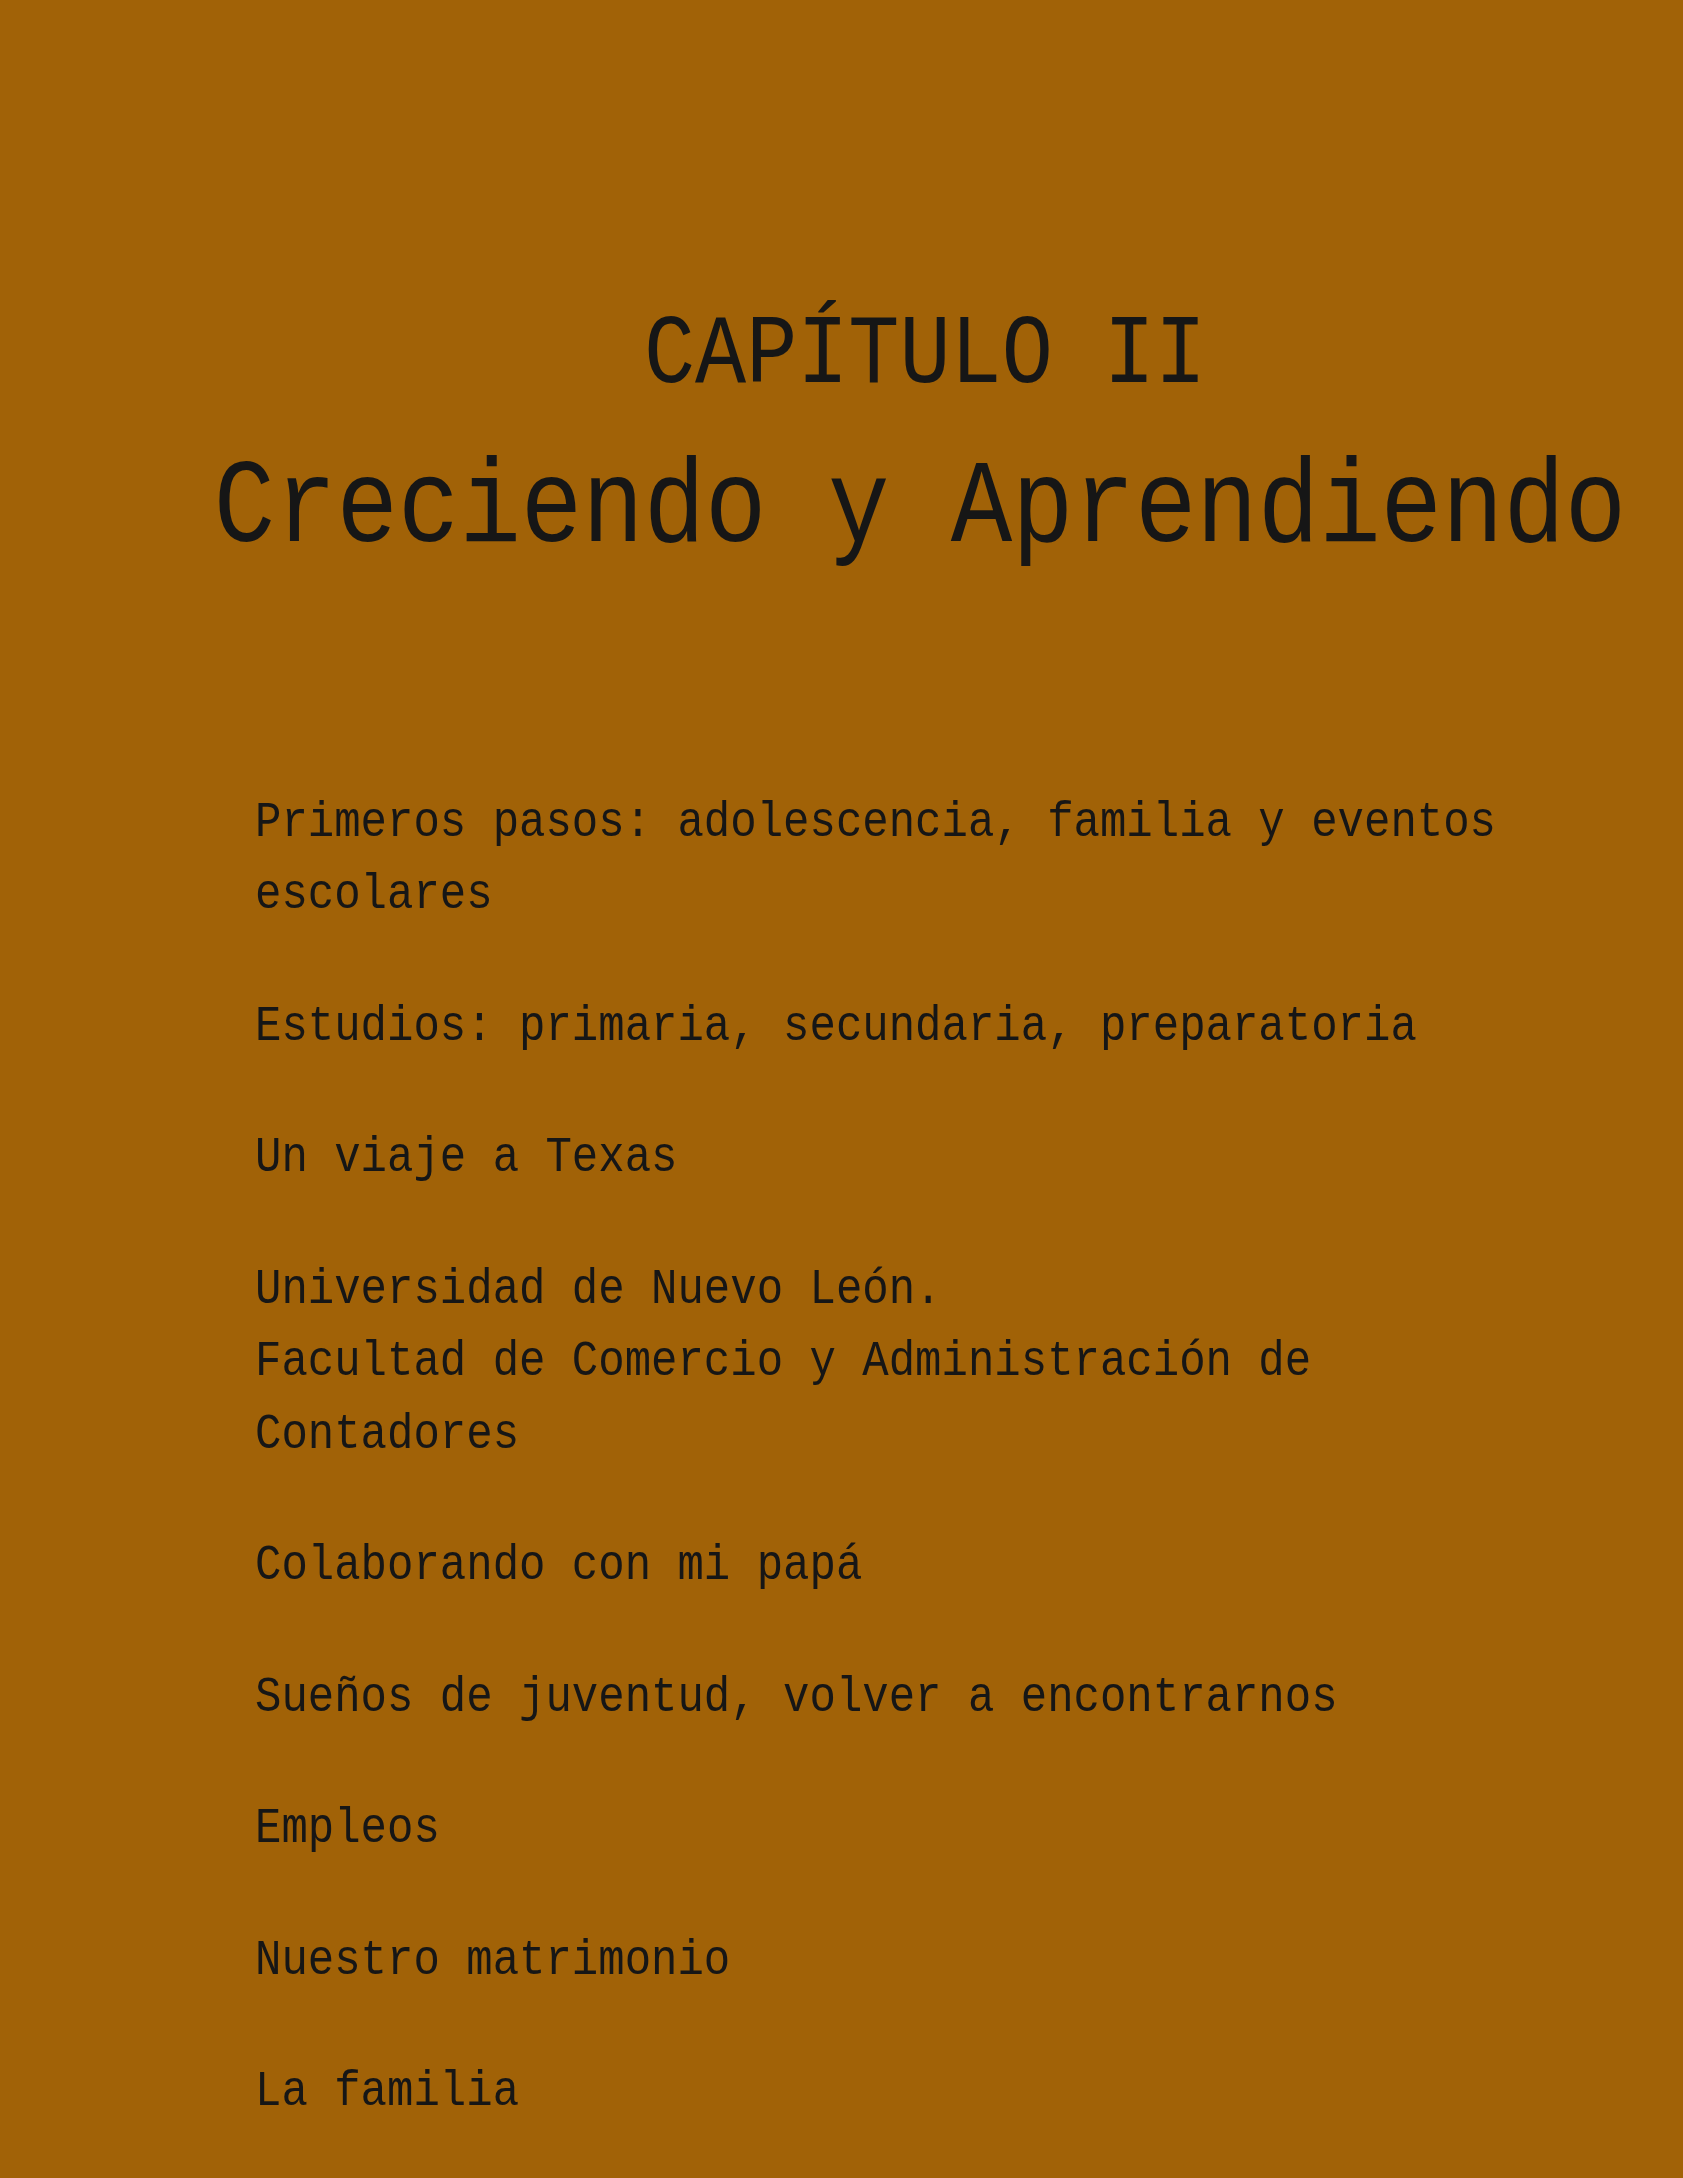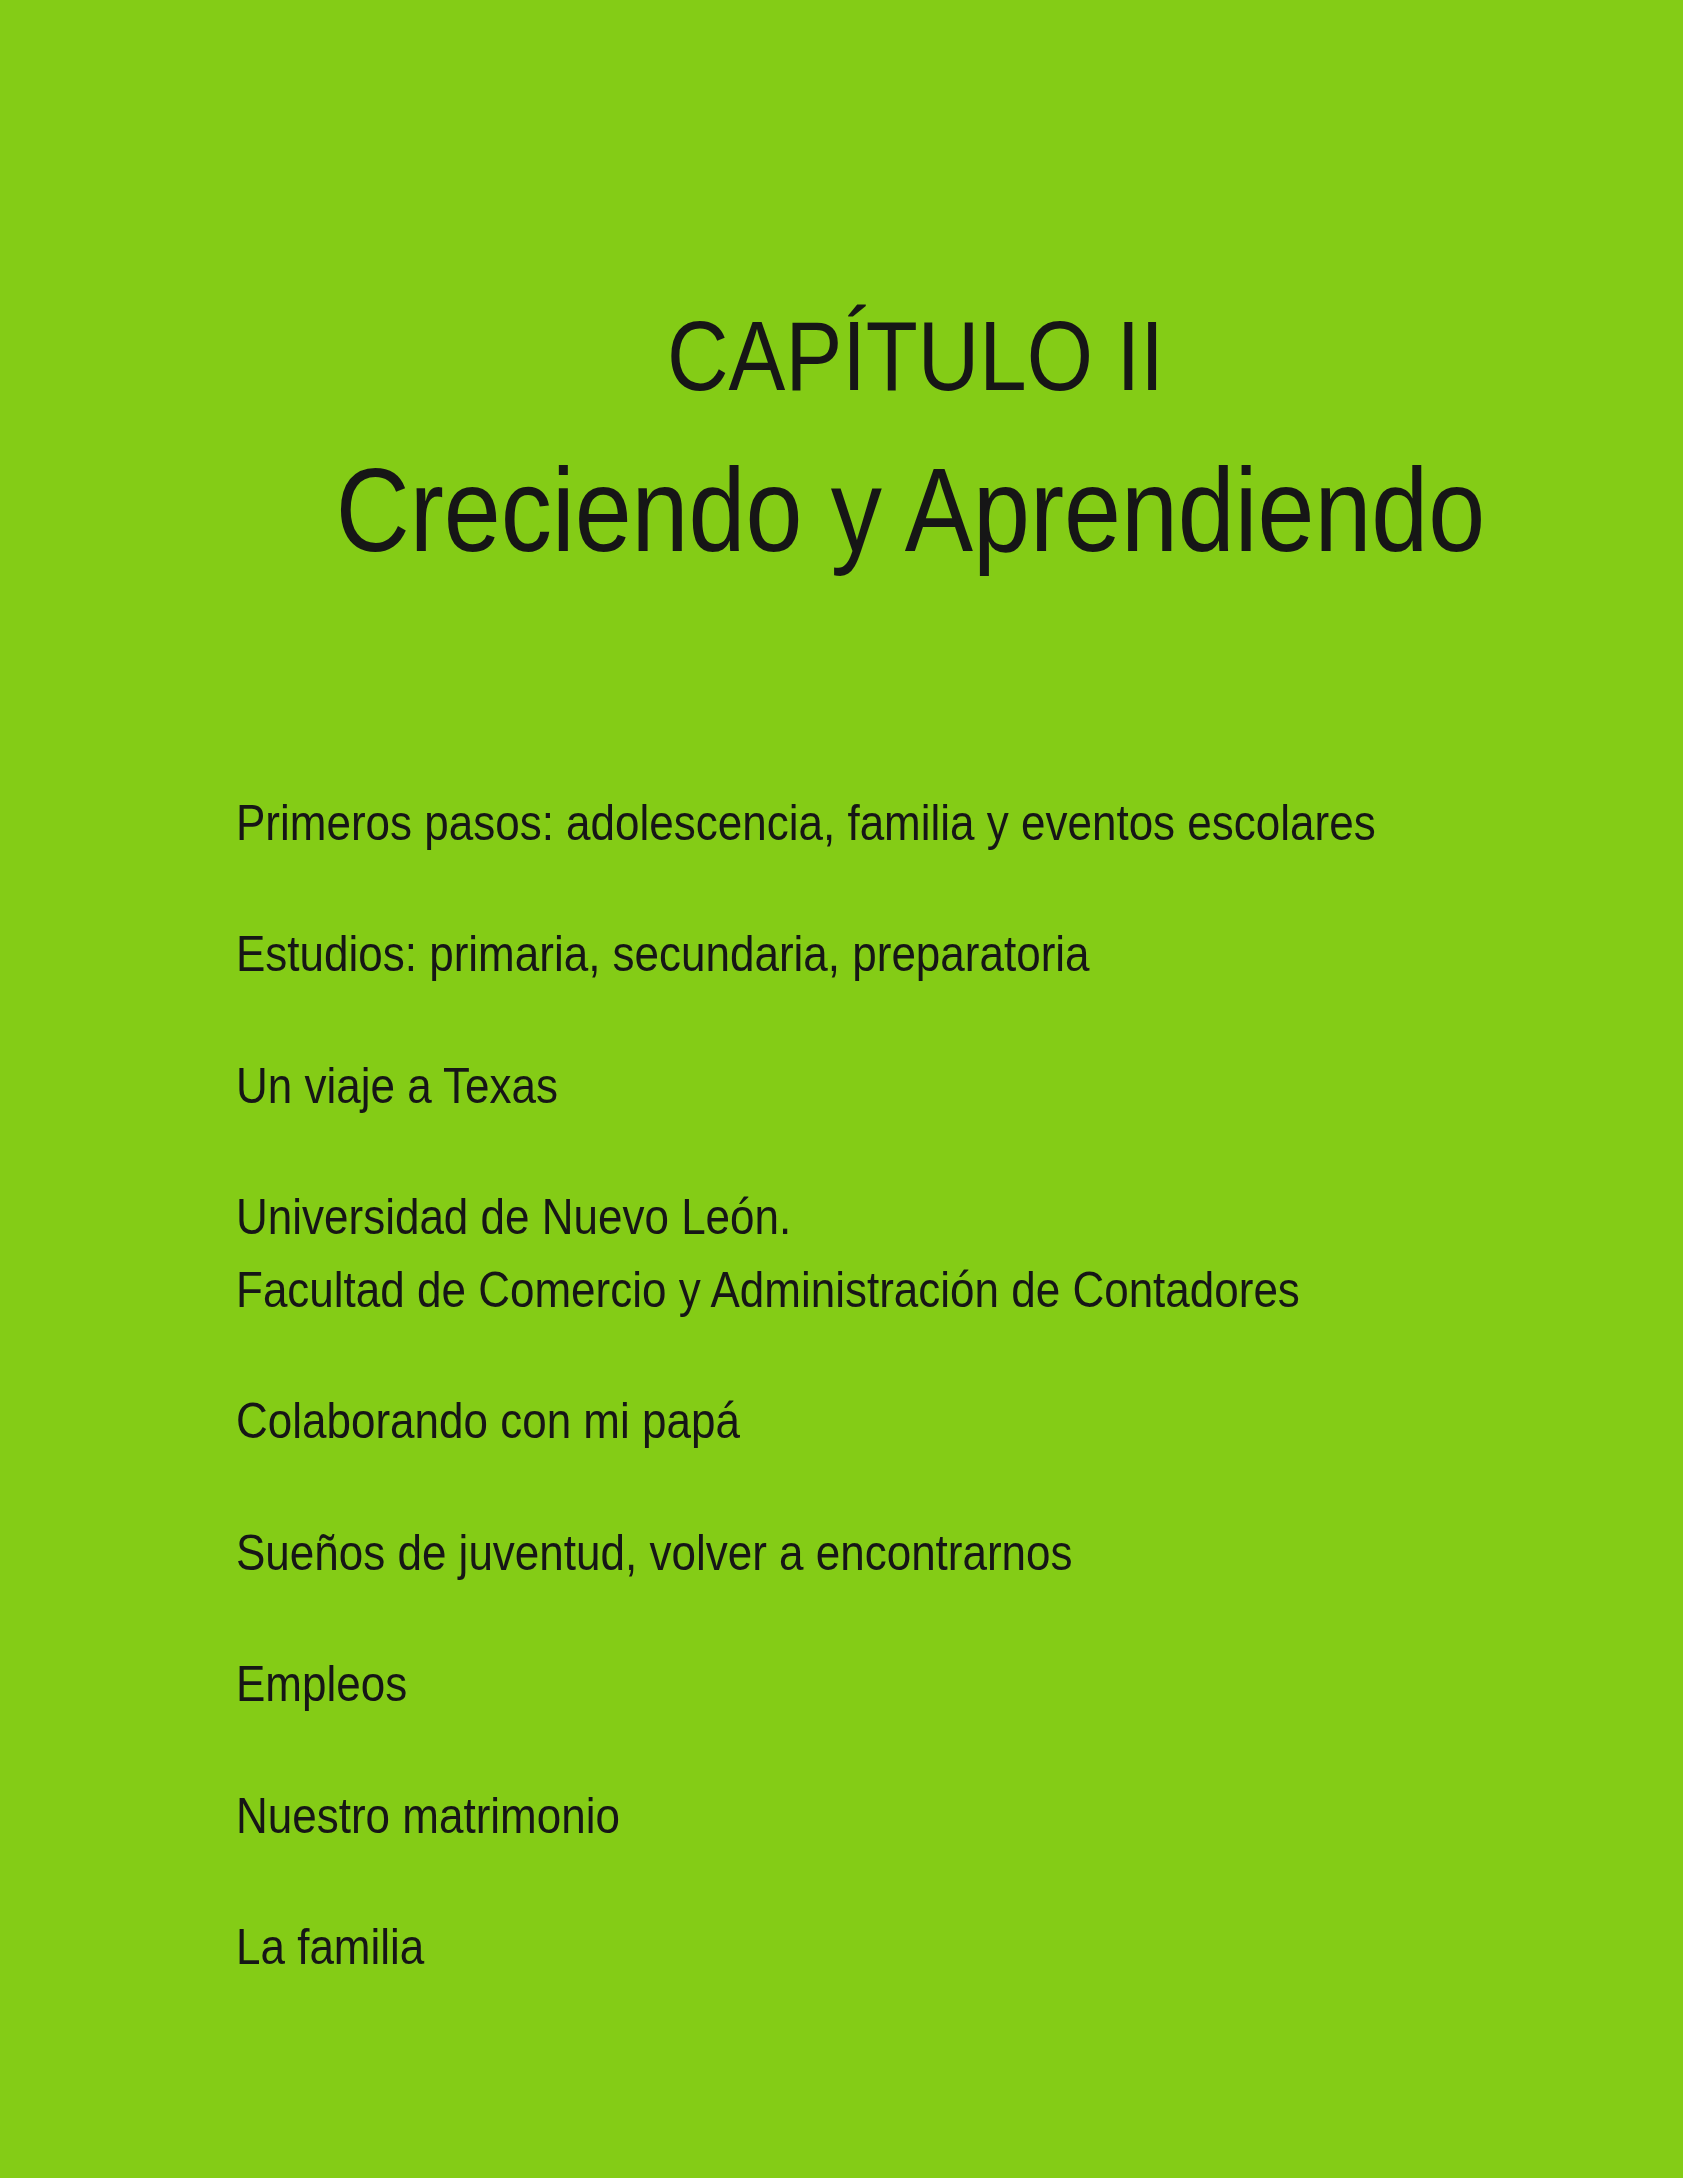--- a/index.html
+++ b/index.html
@@ -4,26 +4,27 @@
 <style>
   html, body {
     margin: 0;
     padding: 0;
     background: #ffffff;
   }
   .page {
     position: relative;
     width: 1683px;
     height: 2178px;
-    background: #84cc16;
+    background: #a16207;
     color: #161616;
-    font-family: Liberation Sans, sans-serif;
+    font-family: Liberation Mono, monospace;
     overflow: hidden;
     box-sizing: border-box;
     padding-top: 297px;
+    padding-left: 19px;
   }
   
   .chapter-label {
     margin: 0;
     font-size: 99px;
     font-weight: normal;
     line-height: 1.2;
     text-align: center;
     white-space: nowrap;
     transform: translateX(74px) scaleX(0.86);

